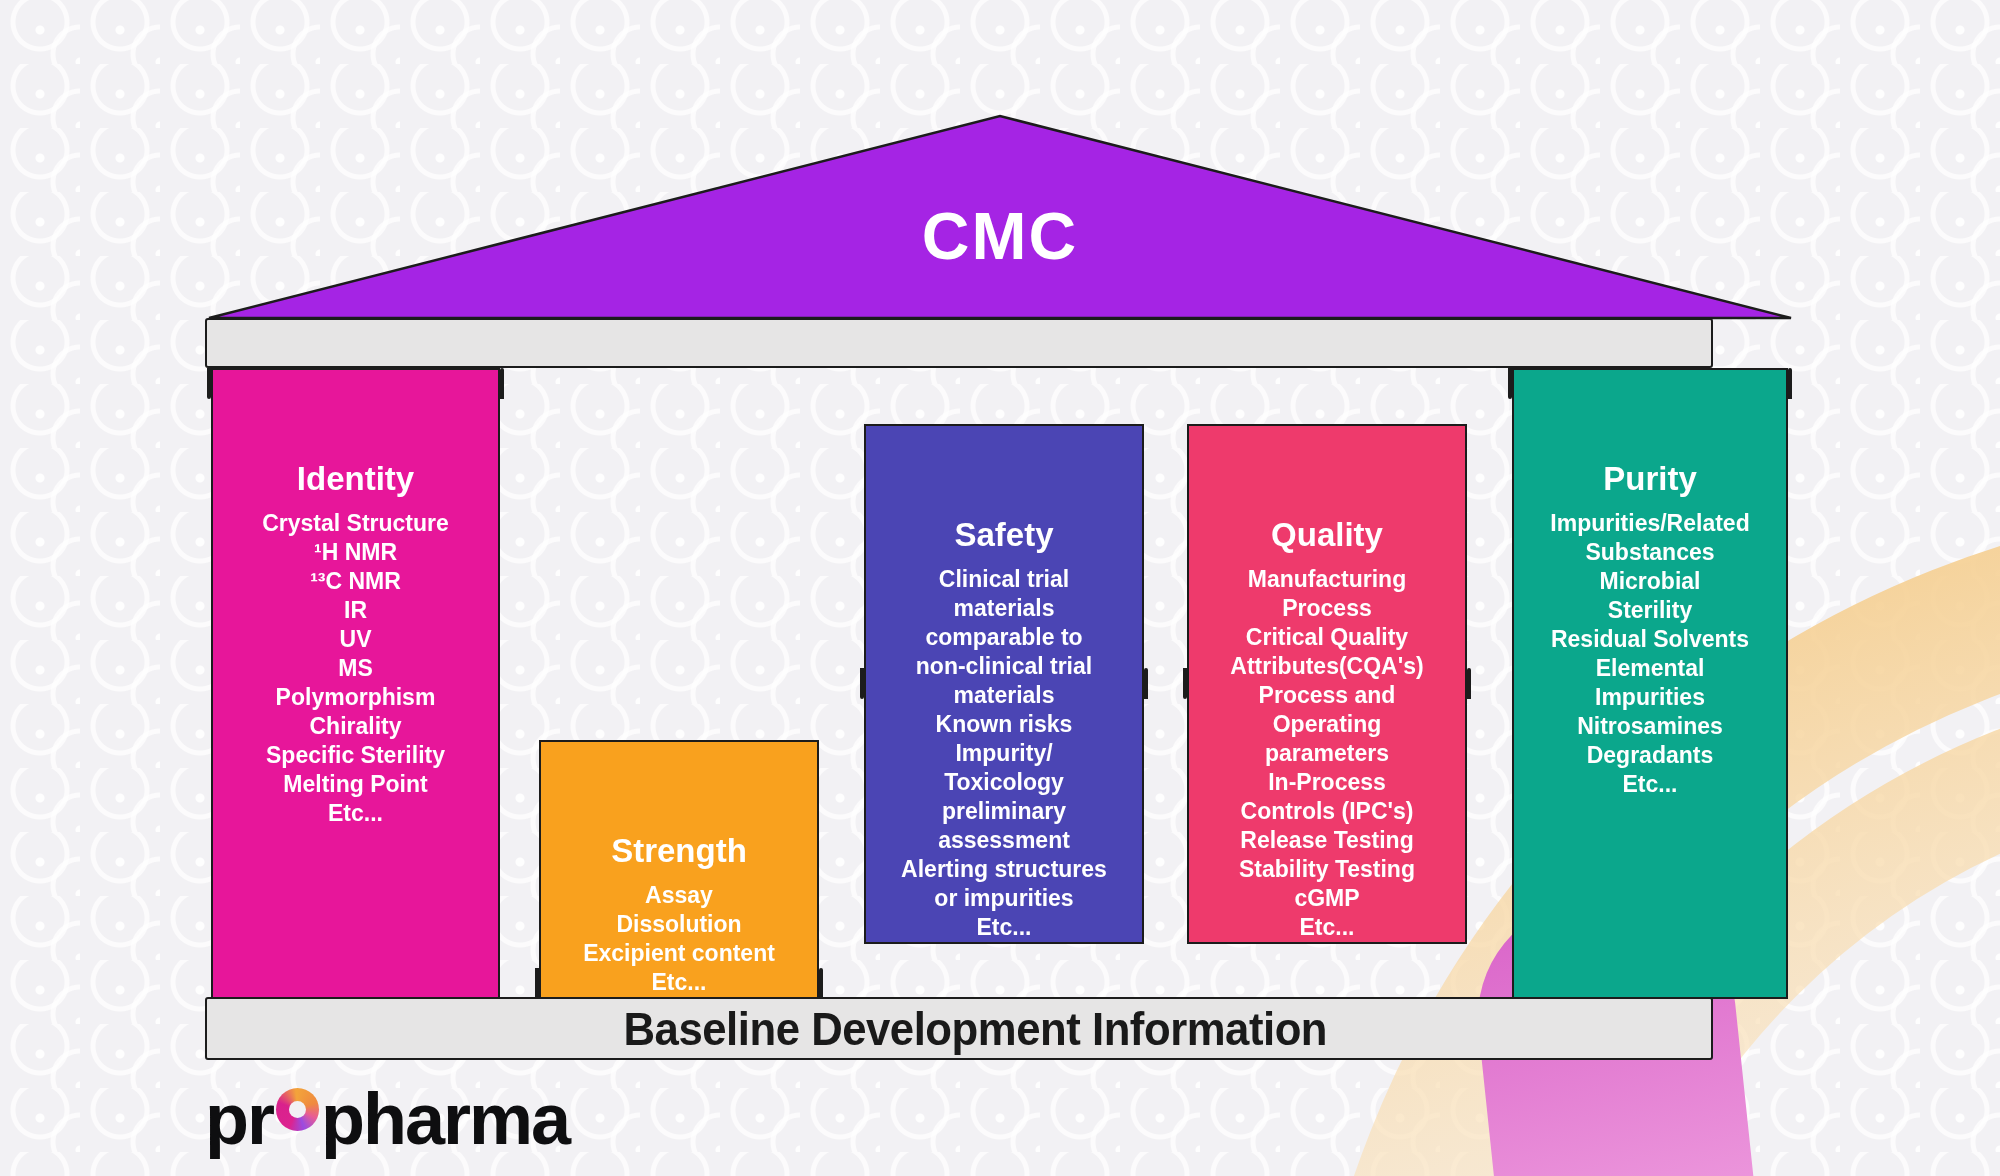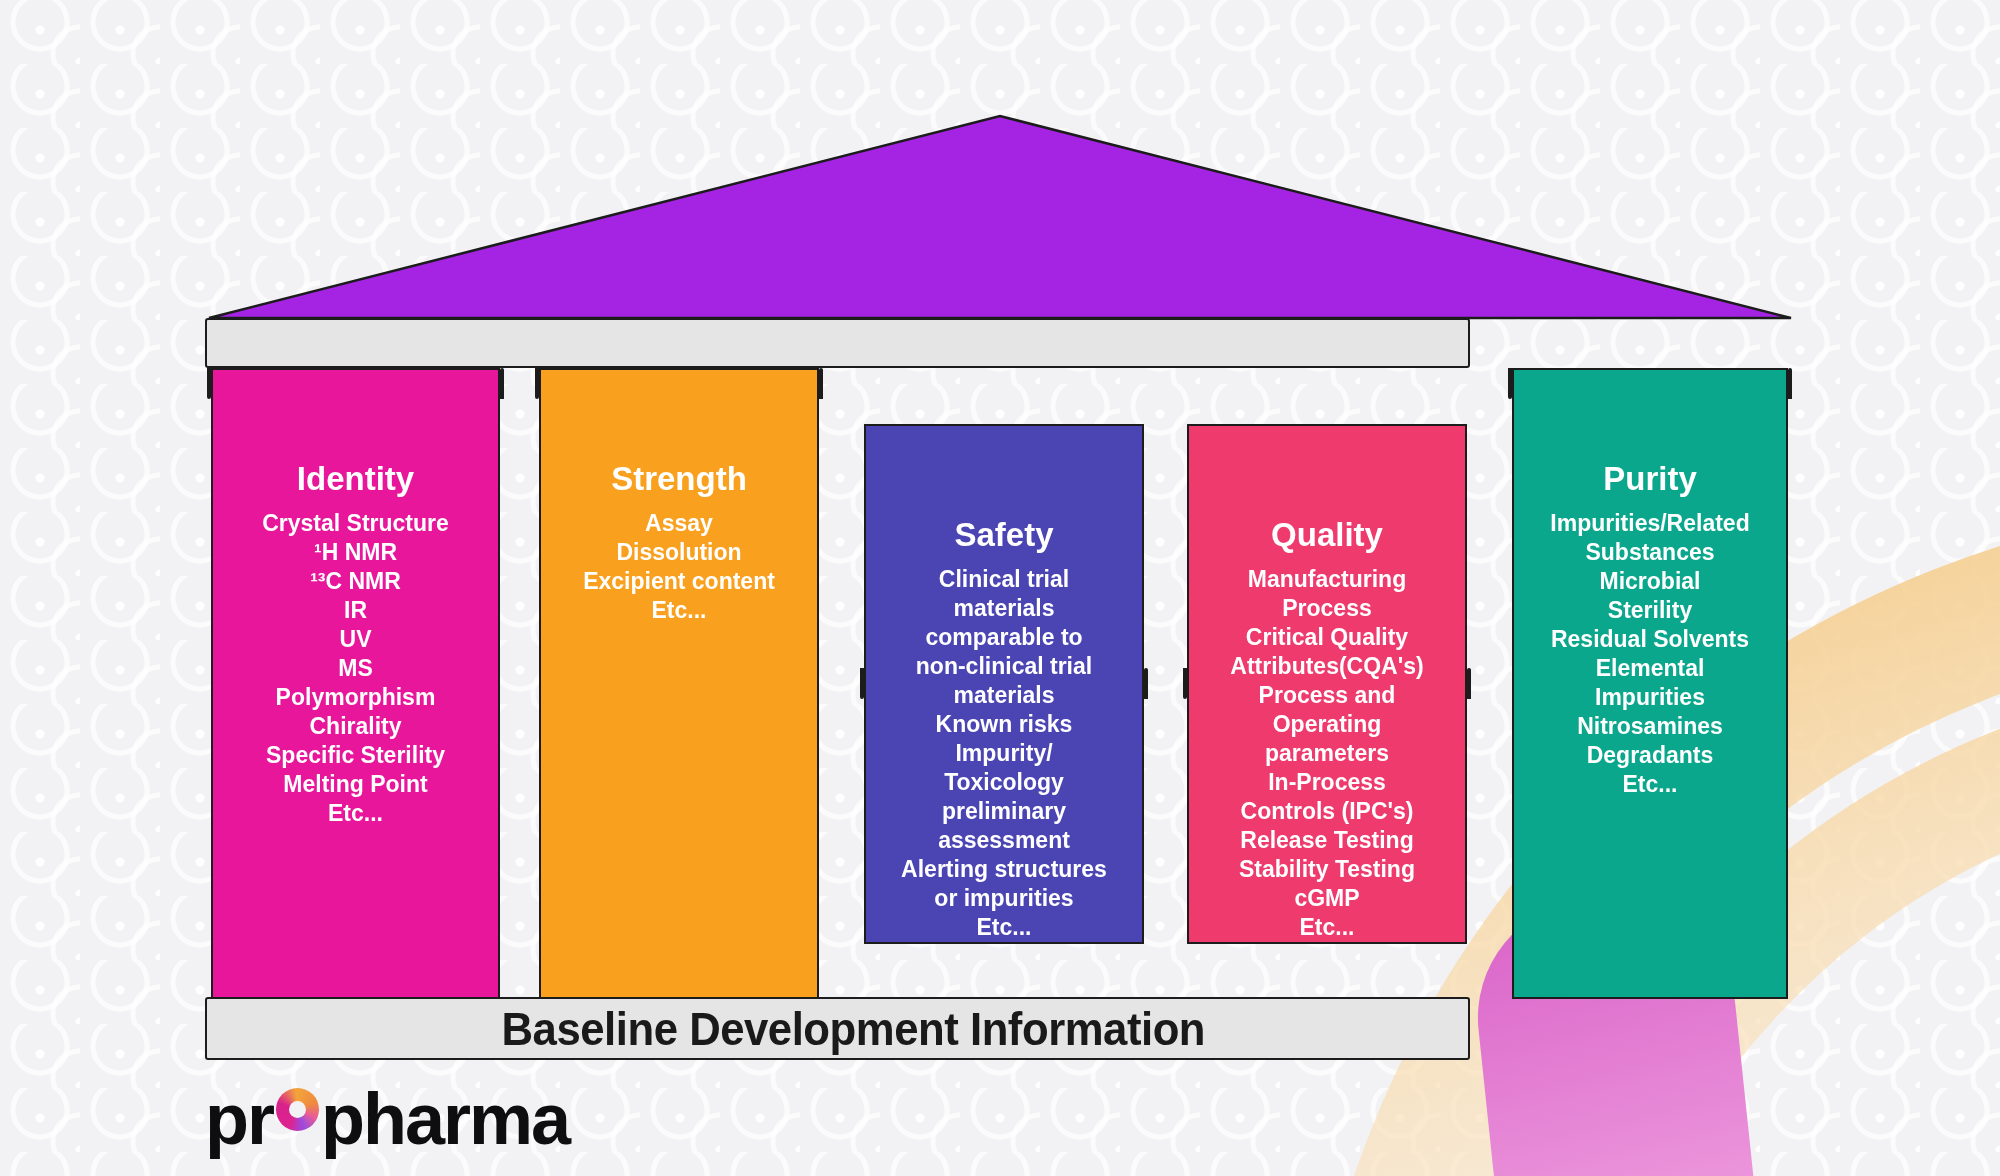--- a/index.html
+++ b/index.html
@@ -29,35 +29,35 @@
     background-size:80px 64px;
   }
   svg.decor{position:absolute;left:0;top:0;z-index:0;}
   svg.roof-svg{position:absolute;left:0;top:0;z-index:1;}
   .roof-poly{fill:var(--roof);stroke:var(--outline);stroke-width:2.5;}
   .roof-label{
     position:absolute;z-index:5;left:800px;top:198px;width:400px;
     text-align:center;color:#FFFFFF;font-size:66px;font-weight:bold;letter-spacing:2px;
   }
   .beam{
-    position:absolute;left:205px;width:1265px;z-index:3;box-sizing:border-box;
+    position:absolute;left:205px;width:1508px;z-index:3;box-sizing:border-box;
     background:var(--beam);border:2.5px solid var(--outline);border-radius:3px;padding-left:32px;
   }
   .beam-top{top:318px;height:50px;}
   .beam-bottom{top:997px;height:63px;display:flex;align-items:center;justify-content:center;}
   .baseline-label{
     color:var(--ink);font-size:46px;font-weight:bold;letter-spacing:-0.5px;
     transform:scaleX(0.95);white-space:nowrap;
   }
   .pillar{
     position:absolute;top:368px;height:631px;z-index:2;
     display:flex;flex-direction:row;box-sizing:border-box;
   }
   .pp1{left:207px;width:297px;}
-  .pp2{left:535px;width:288px;}
+  .pp2{left:535px;width:288px;align-items:flex-end;}
   .pp3{left:860px;width:288px;align-items:center;}
   .pp4{left:1183px;width:288px;align-items:center;}
   .pp5{left:1508px;width:284px;}
   .cap{
     box-sizing:border-box;height:31px;background:var(--col);
     border:2px solid var(--outline);
   }
   .cap-top{border-radius:0 0 16px 16px;}
   .cap-base{border-radius:16px 16px 0 0;}
   .shaft{
@@ -103,20 +103,21 @@
     </defs>
     <circle cx="2300" cy="1500" r="930" fill="none" stroke="url(#peachGrad)" stroke-width="140"></circle>
     <circle cx="2300" cy="1500" r="770" fill="none" stroke="url(#peachGrad)" stroke-width="115"></circle>
     <rect x="1488" y="898" width="258" height="430" rx="118" fill="url(#pinkGrad)" transform="rotate(-6 1617 1113)"></rect>
   </svg>
 
   <svg class="roof-svg" width="2000" height="1176" viewBox="0 0 2000 1176">
     <polygon class="roof-poly" points="209,318 1000,116 1791,318"></polygon>
   </svg>
 
+  <div class="roof-label">CMC</div>
 
   <div class="beam beam-top"></div>
 
   <div class="pillar pp1" style="--col: #E7169A;">
     <div class="cap cap-top"></div>
     <div class="shaft">
       <div class="ptitle">Identity</div>
       <div class="plist">
           <div class="line">Crystal Structure</div>
           <div class="line">¹H NMR</div>

